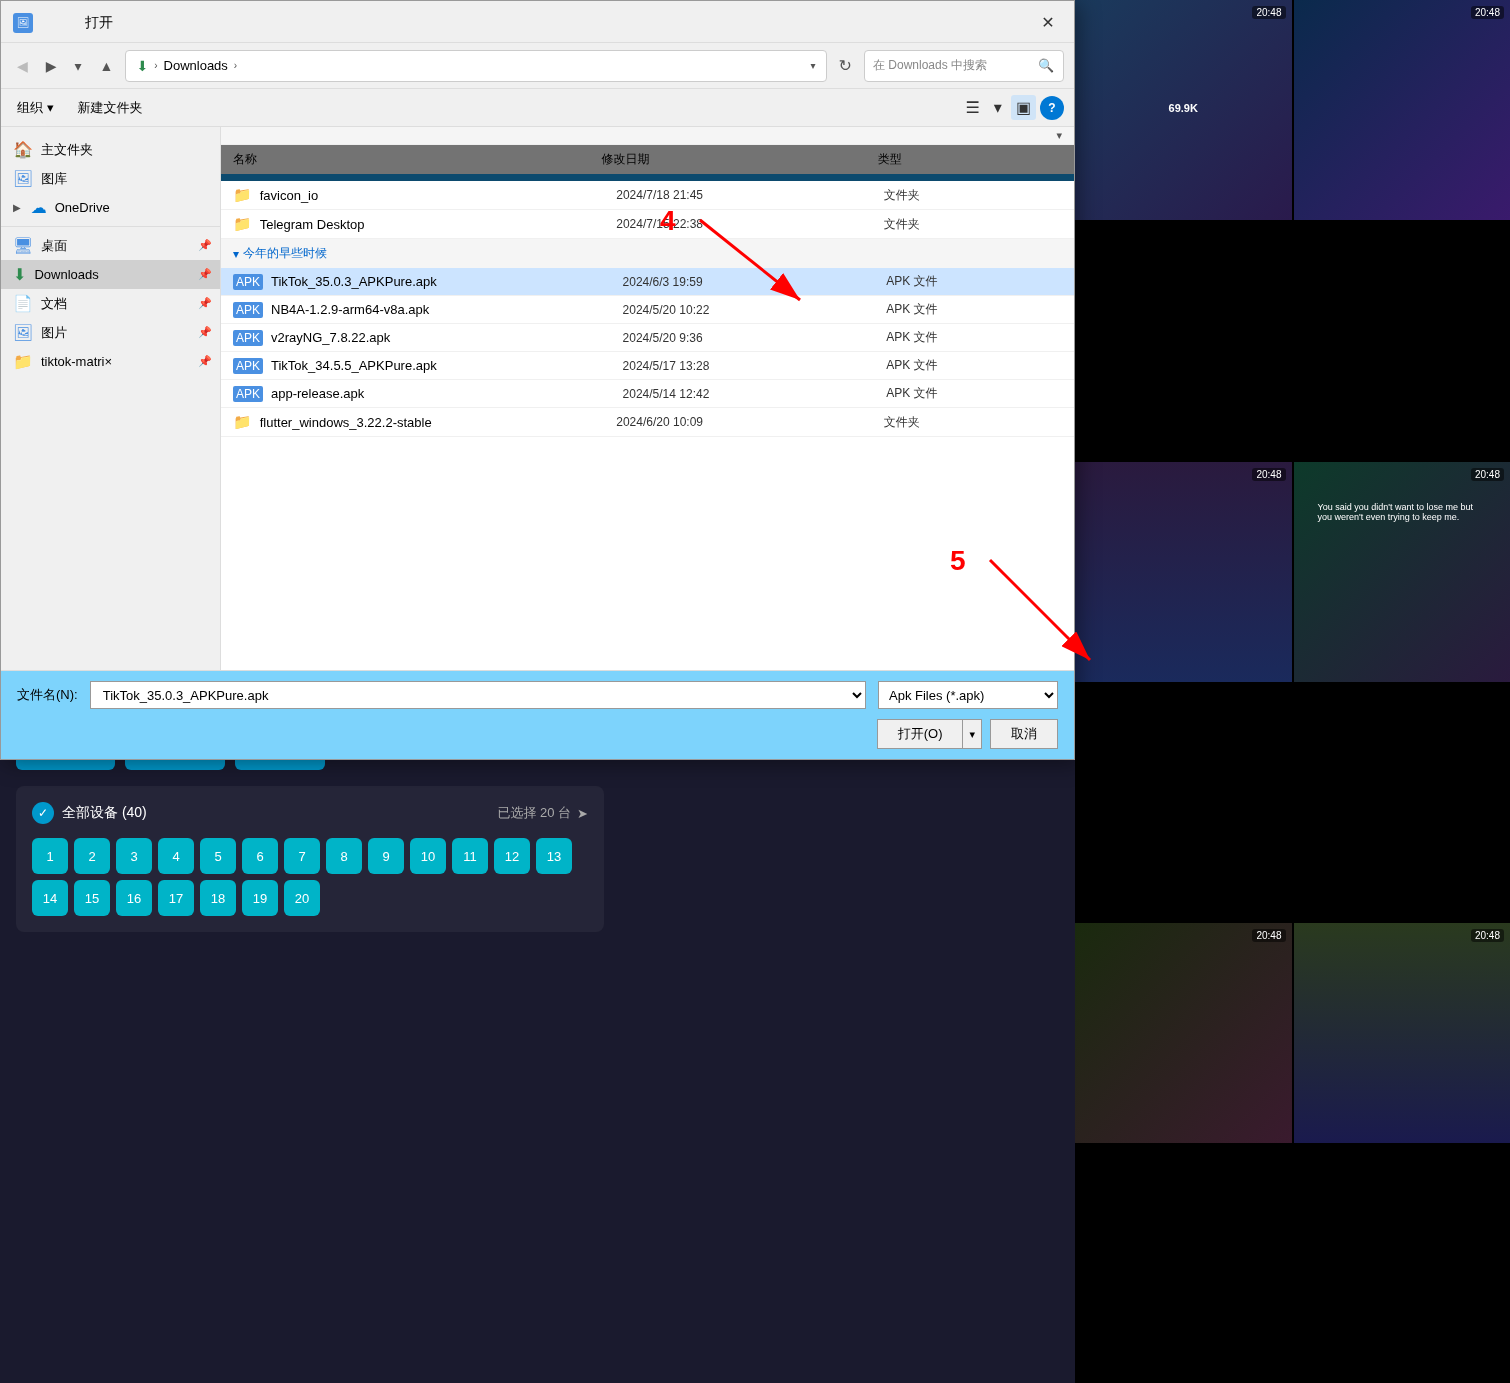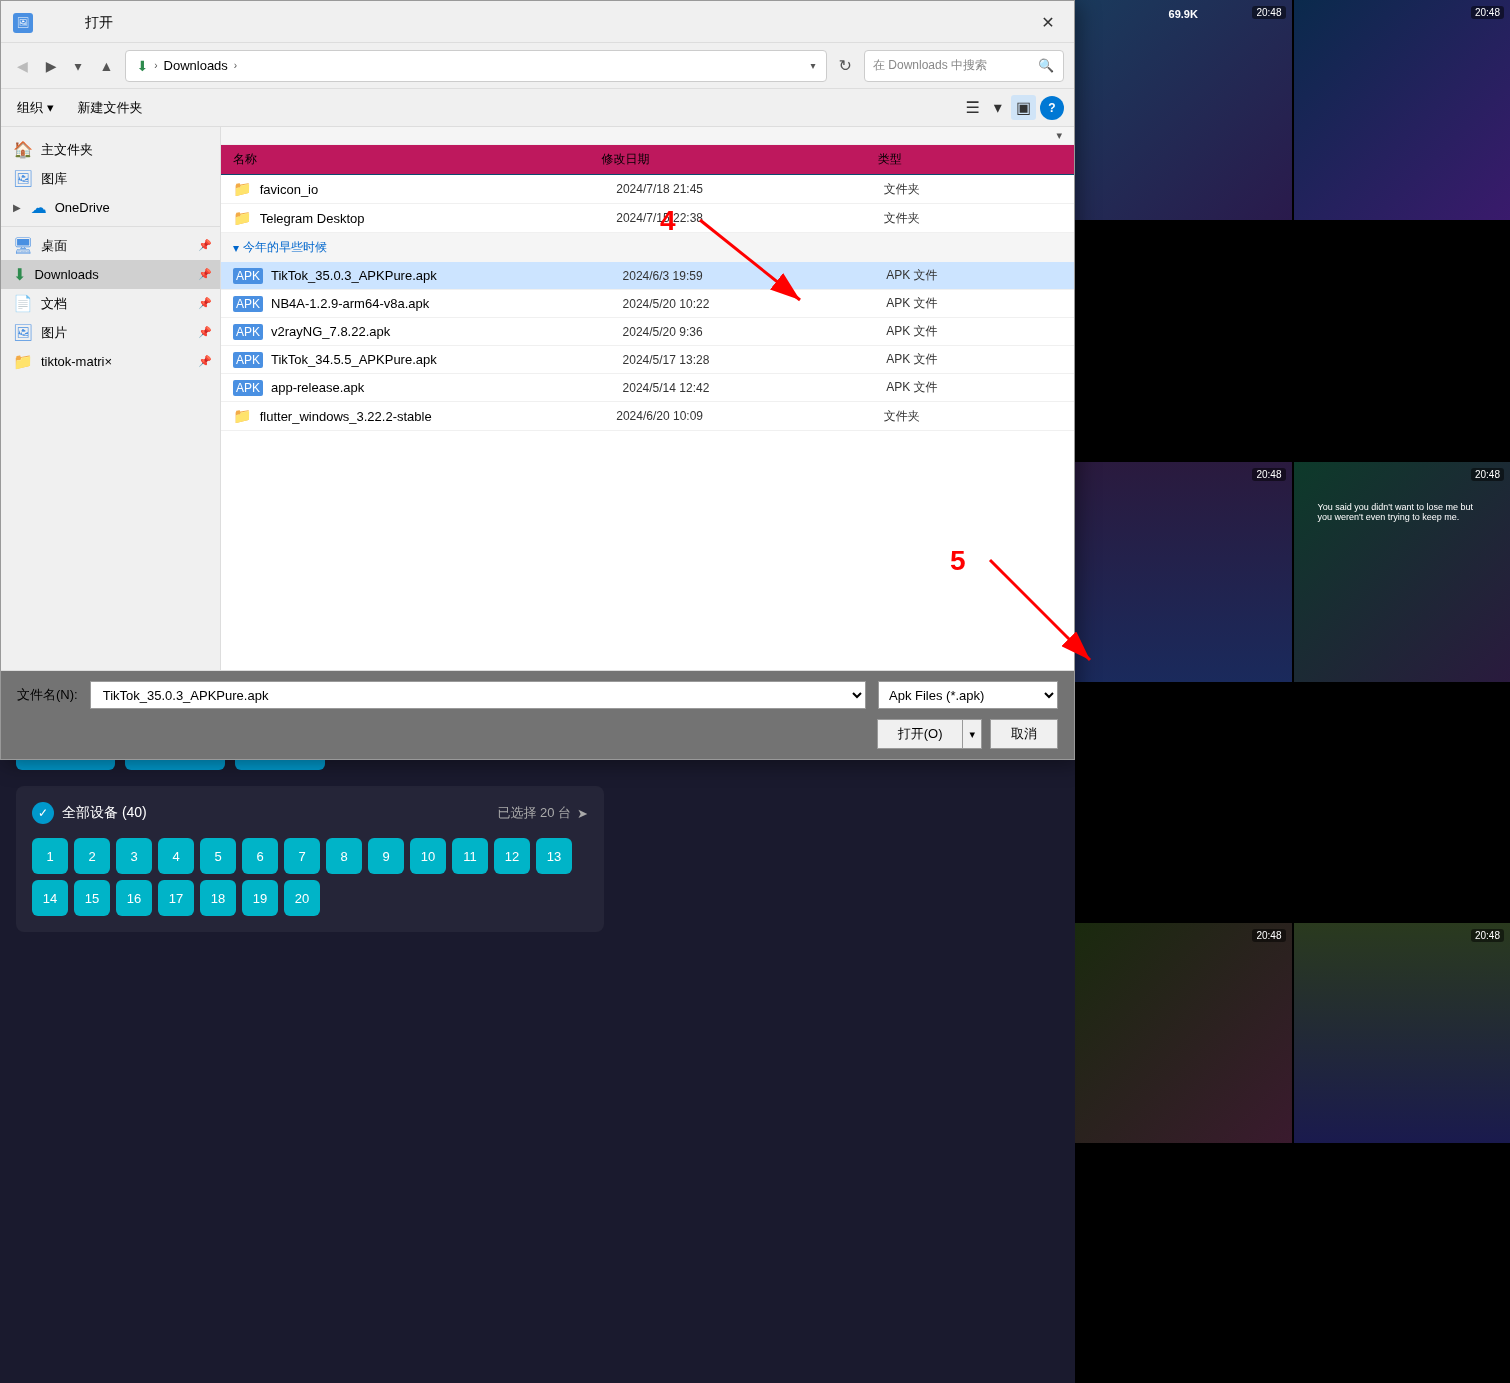--- a/index.html
+++ b/index.html
@@ -214,22 +214,22 @@
     
     .file-list-container {
       flex: 1;
       overflow: hidden;
       display: flex;
       flex-direction: column;
     }
     .file-list-header {
       display: flex;
       padding: 6px 12px;
-      border-bottom: 1px solid #0c4a6e;
-      background: #be185d;
+      border-bottom: 7px solid #0c4a6e;
+      background: #737373;
       color: #000;
       font-size: 12px;
     }
     .col-name { flex: 2; font-weight: 500; }
     .col-date { flex: 1.5; font-weight: 500; }
     .col-type { flex: 1; font-weight: 500; }
 
     .file-list {
       flex: 1;
       overflow-y: auto;
@@ -257,21 +257,21 @@
       background: #f5f5f5;
       font-size: 12px;
       color: #0066cc;
       cursor: pointer;
       gap: 4px;
     }
 
     
     .bottom-bar {
       padding: 10px 16px;
-      background: #737373;
+      background: #7dd3fc;
       border-top: 1px solid #ddd;
     }
     .bottom-row {
       display: flex;
       align-items: center;
       gap: 12px;
       margin-bottom: 10px;
     }
     .filename-label { font-size: 13px; color: #000; white-space: nowrap; }
     .filename-input {
@@ -459,21 +459,21 @@
     .file-list::-webkit-scrollbar-thumb { background: #bbb; border-radius: 4px; }
   </style>
 </head>
 <body>
 
 <div class="bg-app"></div>
 
 <div class="tiktok-feed">
   <div class="tiktok-card" style="background:#2a2a3e; height:220px;">
     <span class="timestamp">20:48</span>
-    <div style="width:100%;height:100%;background:linear-gradient(135deg,#1a3a5c,#2a1a4c);display:flex;align-items:flex-start;justify-content:center;">
+    <div style="width:100%;height:100%;background:linear-gradient(135deg,#1a3a5c,#2a1a4c);display:flex;align-items:center;justify-content:center;">
       <div style="color:#fff;font-size:10px;text-align:center;padding:8px;">
         <div style="font-size:11px;font-weight:bold;margin-bottom:4px;">69.9K</div>
       </div>
     </div>
   </div>
   <div class="tiktok-card" style="background:#1a2a3e; height:220px;">
     <span class="timestamp">20:48</span>
     <div style="width:100%;height:100%;background:linear-gradient(135deg,#0a2a4c,#3a1a6c);"></div>
   </div>
   <div class="tiktok-card" style="background:#3a1a2e; height:220px;">

